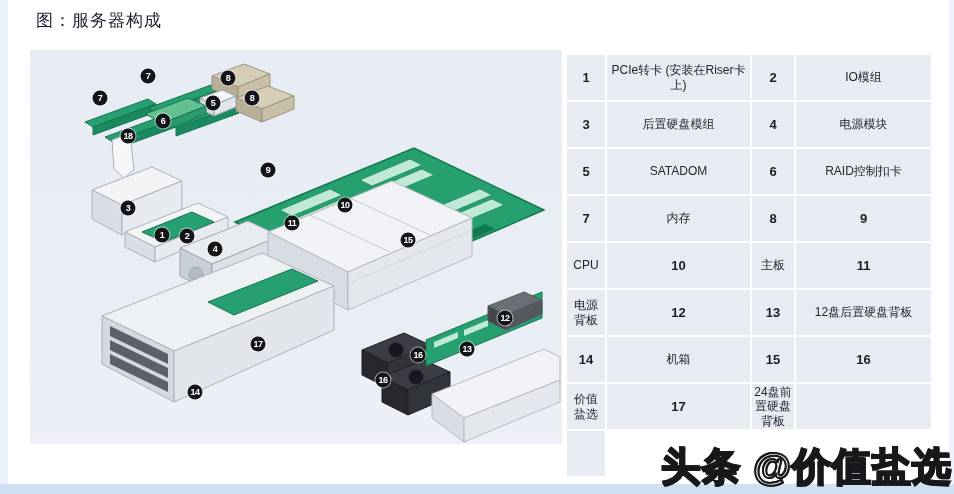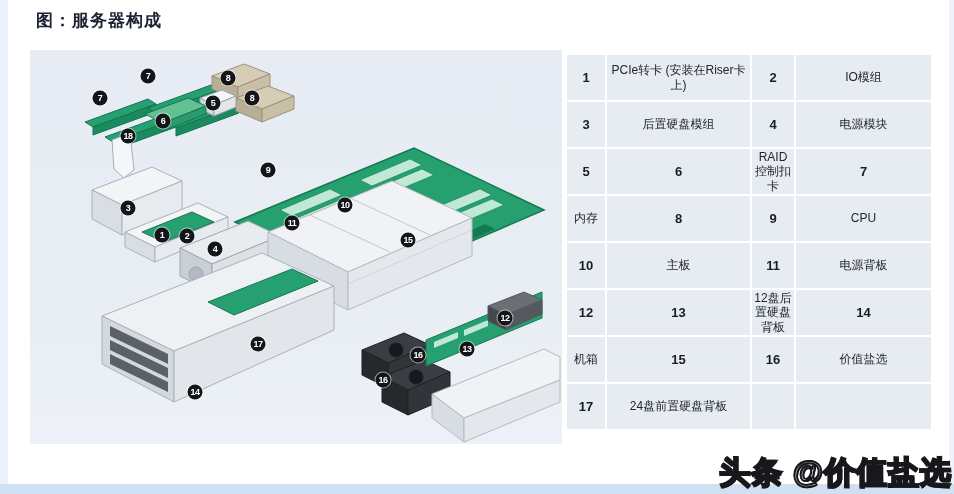--- a/index.html
+++ b/index.html
@@ -9,21 +9,21 @@
     font-family:"Liberation Sans","DejaVu Sans",sans-serif;
   }
   
   .edge{position:absolute;background:#dce8f6;}
   .edge.left{left:0;top:0;width:8px;height:494px;background:#e9f1fa;}
   .edge.right{right:0;top:0;width:5px;height:494px;background:#eef4fb;}
   .edge.bottom{left:0;bottom:0;width:954px;height:10px;background:#cfe0f2;}
 
   .page-title{
     position:absolute;left:36px;top:9px;
-    font-size:17px;font-weight:700;color:#1b2130;letter-spacing:1px;
+    font-size:17px;font-weight:400;color:#1b2130;letter-spacing:1px;
   }
 
   
   .diagram-panel{
     position:absolute;left:30px;top:50px;width:532px;height:394px;
     background:linear-gradient(180deg,#e7ecf4 0%,#e9eef5 70%,#edf1f7 100%);
   }
   .diagram-panel svg{position:absolute;left:0;top:0;}
   .callout{
     position:absolute;width:15px;height:15px;border-radius:50%;
@@ -45,21 +45,21 @@
   .cell{
     background:#e7ebf2;color:#22262f;
     display:flex;align-items:center;justify-content:center;
     font-size:12px;text-align:center;line-height:1.2;padding:0 2px;
   }
   .cell.num{font-size:13px;font-weight:700;color:#191d27;}
 
   
   .watermark{
     position:absolute;right:2px;bottom:0px;
-    font-size:31px;font-weight:800;letter-spacing:1px;
+    font-size:39px;font-weight:800;letter-spacing:1px;
     color:#ffffff;
     -webkit-text-stroke:2px #17181c;
     text-shadow:0 0 1px #17181c,1px 1px 0 #17181c,-1px -1px 0 #17181c;
     white-space:nowrap;
   }
 </style>
 </head>
 <body>
 
 <div class="edge left"></div>
@@ -228,20 +228,21 @@
   <div class="cell name">PCIe转卡 (安装在Riser卡上)</div>
   <div class="cell num">2</div>
   <div class="cell name">IO模组</div>
 
   <div class="cell num">3</div>
   <div class="cell name">后置硬盘模组</div>
   <div class="cell num">4</div>
   <div class="cell name">电源模块</div>
 
   <div class="cell num">5</div>
+  <div class="cell name">SATADOM</div>
   <div class="cell num">6</div>
   <div class="cell name">RAID控制扣卡</div>
 
   <div class="cell num">7</div>
   <div class="cell name">内存</div>
   <div class="cell num">8</div>
 
   <div class="cell num">9</div>
   <div class="cell name">CPU</div>
   <div class="cell num">10</div>

